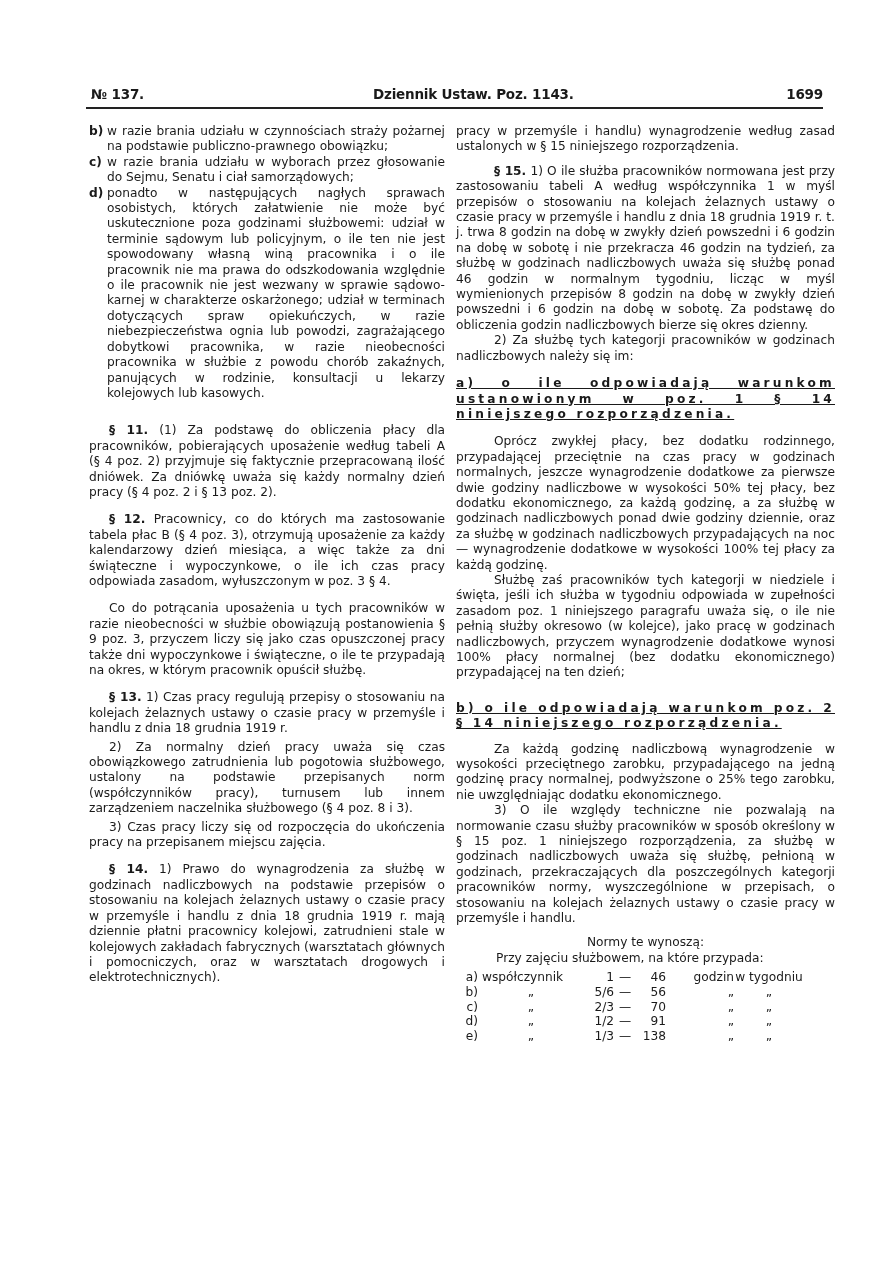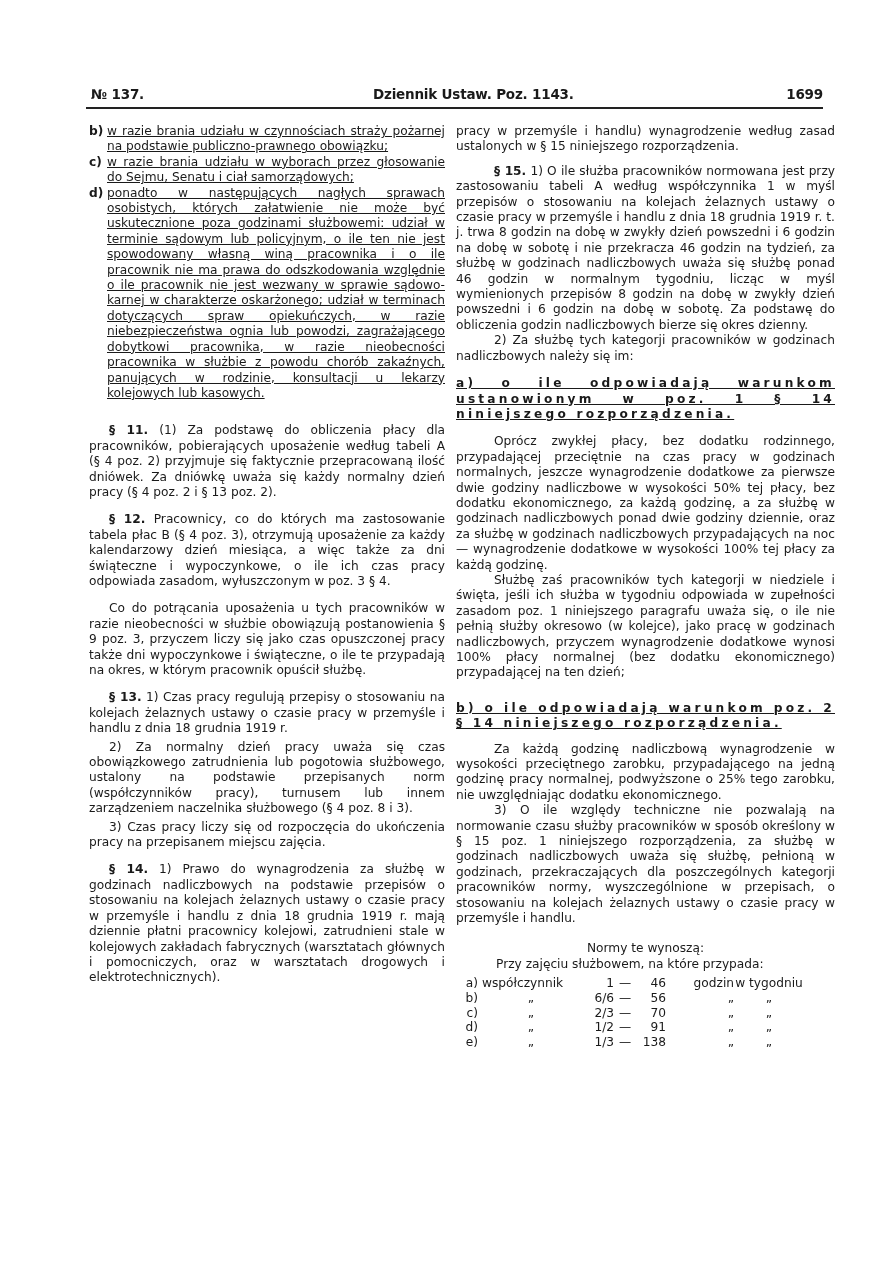--- a/index.html
+++ b/index.html
@@ -13,21 +13,21 @@
   .rule { position: absolute; left: 86px; top: 107px; width: 737px; height: 2px; background: #222; }
   .col { position: absolute; top: 124px; font-size: 12.2px; line-height: 15.4px; text-align: justify; }
   .col-left { left: 89px; width: 356px; }
   .col-right { left: 456px; width: 379px; }
   p { margin: 0; }
   .ind { text-indent: 20px; }
   .ind2 { text-indent: 38px; }
   .gap { margin-top: 9px; }
   .item { display: flex; }
   .item .lbl { width: 18px; flex: none; font-weight: bold; }
-  .item .txt { flex: 1; text-align: justify; text-decoration: underline; }
+  .item .txt { flex: 1; text-align: justify; }
   b.sec { font-weight: bold; }
   .spaced { letter-spacing: 3.2px; font-weight: bold; text-align: justify; text-decoration: underline; }
   .center { text-align: center; }
   .norms { margin-top: 4px; }
   .norm-row { display: flex; font-size: 12.2px; line-height: 14.6px; }
   .norm-row .c1 { width: 22px; text-align: right; padding-right: 4px; }
   .norm-row .c2 { width: 98px; }
   .norm-row .c3 { width: 34px; text-align: right; }
   .norm-row .c4 { width: 22px; text-align: center; }
   .norm-row .c5 { width: 30px; text-align: right; }
@@ -98,37 +98,37 @@
   <p class="ind2">2) Za służbę tych kategorji pracowników w godzinach nadliczbowych należy się im:</p>
 
   <p class="spaced" style="margin-top:12px">a) o ile odpowiadają warunkom ustanowionym w poz. 1 § 14 niniejszego rozporządzenia.</p>
   <p class="ind2" style="margin-top:12px">Oprócz zwykłej płacy, bez dodatku rodzinnego, przypadającej przeciętnie na czas pracy w godzinach normalnych, jeszcze wynagrodzenie dodatkowe za pierwsze dwie godziny nadliczbowe w wysokości 50% tej płacy, bez dodatku ekonomicznego, za każdą godzinę, a za służbę w godzinach nadliczbowych ponad dwie godziny dziennie, oraz za służbę w godzinach nadliczbowych przypadających na noc — wynagrodzenie dodatkowe w wysokości 100% tej płacy za każdą godzinę.</p>
   <p class="ind2">Służbę zaś pracowników tych kategorji w niedziele i święta, jeśli ich służba w tygodniu odpowiada w zupełności zasadom poz. 1 niniejszego paragrafu uważa się, o ile nie pełnią służby okresowo (w kolejce), jako pracę w godzinach nadliczbowych, przyczem wynagrodzenie dodatkowe wynosi 100% płacy normalnej (bez dodatku ekonomicznego) przypadającej na ten dzień;</p>
 
   <p class="spaced" style="margin-top:20px">b) o ile odpowiadają warunkom poz. 2 § 14 niniejszego rozporządzenia.</p>
   <p class="ind2" style="margin-top:10px">Za każdą godzinę nadliczbową wynagrodzenie w wysokości przeciętnego zarobku, przypadającego na jedną godzinę pracy normalnej, podwyższone o 25% tego zarobku, nie uwzględniając dodatku ekonomicznego.</p>
   <p class="ind2">3) O ile względy techniczne nie pozwalają na normowanie czasu służby pracowników w sposób określony w § 15 poz. 1 niniejszego rozporządzenia, za służbę w godzinach nadliczbowych uważa się służbę, pełnioną w godzinach, przekraczających dla poszczególnych kategorji pracowników normy, wyszczególnione w przepisach, o stosowaniu na kolejach żelaznych ustawy o czasie pracy w przemyśle i handlu.</p>
 
-  <p class="center" style="margin-top:14px">Normy te wynoszą:</p>
+  <p class="center" style="margin-top:8px">Normy te wynoszą:</p>
   <p style="margin-top:1px; padding-left:40px">Przy zajęciu służbowem, na które przypada:</p>
 
   <div class="norms">
     <div class="norm-row">
       <span class="c1">a)</span>
       <span class="c2">współczynnik</span>
       <span class="c3">1</span>
       <span class="c4">—</span>
       <span class="c5">46</span>
       <span class="c6">godzin</span>
       <span class="c7">w tygodniu</span>
     </div>
     <div class="norm-row">
       <span class="c1">b)</span>
       <span class="c2 center">„</span>
-      <span class="c3">6/6</span>
+      <span class="c3">5/6</span>
       <span class="c4">—</span>
       <span class="c5">56</span>
       <span class="c6">„</span>
       <span class="c7">„</span>
     </div>
     <div class="norm-row">
       <span class="c1">c)</span>
       <span class="c2 center">„</span>
       <span class="c3">2/3</span>
       <span class="c4">—</span>

